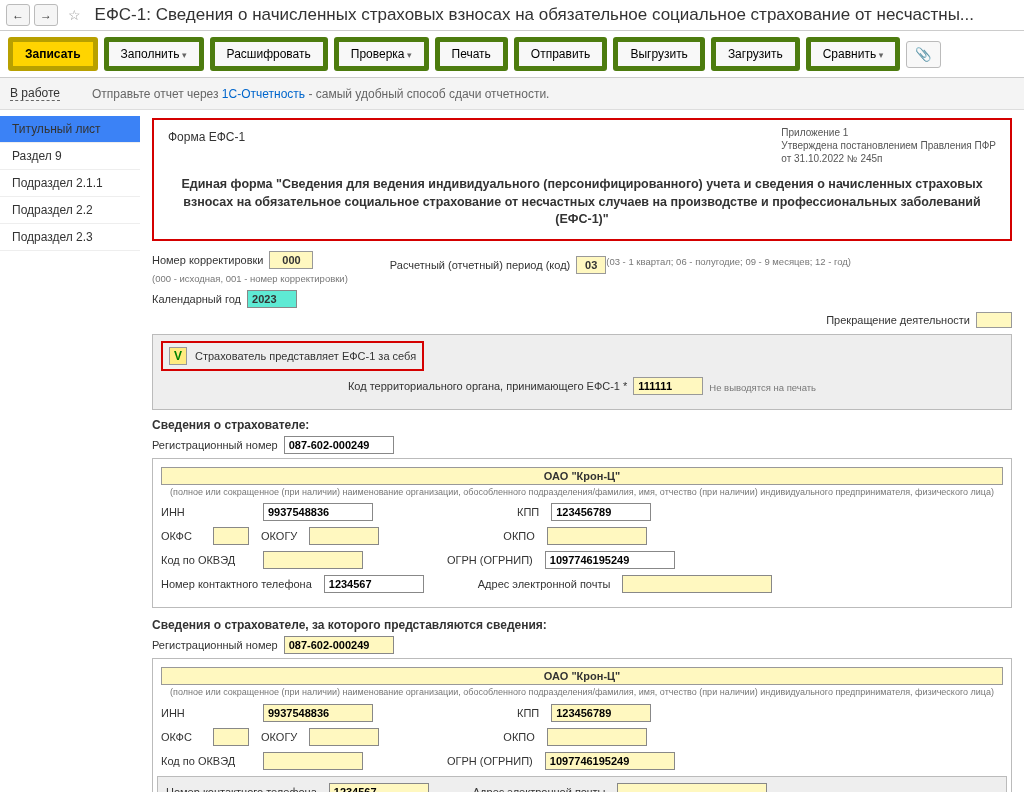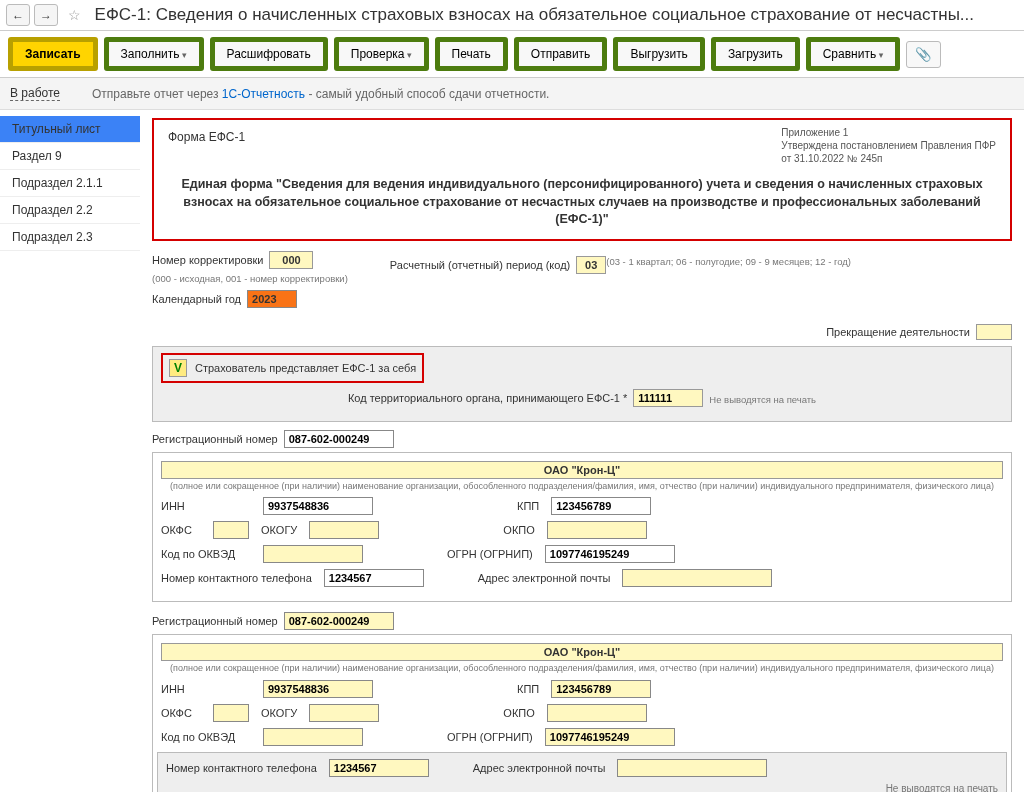--- a/index.html
+++ b/index.html
@@ -20,24 +20,24 @@
 .main-layout { display: flex; }
 .sidebar { width: 140px; padding: 6px 0; }
 .sidebar-item { padding: 6px 12px; cursor: pointer; font-size: 12px; border-bottom: 1px solid #eee; }
 .sidebar-item.active { background: #3b82f6; }
 .content { flex: 1; padding: 8px 12px; }
 .red-box { border: 2px solid #d40000; padding: 10px 14px; margin-bottom: 10px; position: relative; }
 .form-code { font-size: 12px; margin-bottom: 8px; }
 .approval { position: absolute; top: 6px; right: 14px; font-size: 10px; color: #555; text-align: left; line-height: 1.3; }
 .main-title { font-size: 12.5px; font-weight: bold; text-align: center; line-height: 1.4; }
 .row { display: flex; align-items: center; gap: 6px; margin-bottom: 4px; flex-wrap: wrap; }
-.row-top { margin-bottom: 12px; }
+.row-top { margin-bottom: 0; }
 .label { font-size: 11px; color: #333; }
 .field-yellow { background: #fff8c0; border: 1px solid #999; padding: 2px 4px; min-width: 30px; display: inline-block; font-size: 11px; text-align: center; font-weight: bold; }
-.field-white { background: #f97316; border: 1px solid #888; padding: 2px 4px; min-width: 80px; display: inline-block; font-size: 11px; }
+.field-white { background: #5eead4; border: 1px solid #888; padding: 2px 4px; min-width: 80px; display: inline-block; font-size: 11px; }
 .hint { font-size: 9.5px; color: #777; }
 .gray-box { background: #eee; border: 1px solid #bbb; padding: 6px 8px; margin-bottom: 8px; }
 .red-box-inline { border: 2px solid #d40000; padding: 4px 6px; display: inline-flex; align-items: center; gap: 8px; }
 .checkbox-v { width: 18px; height: 18px; background: #ffeb80; border: 1px solid #999; display: inline-flex; align-items: center; justify-content: center; color: green; font-weight: bold; font-size: 12px; }
 .input-yellow { background: #fff8c0; border: 1px solid #999; padding: 2px 4px; font-size: 11px; }
 .section-title { font-size: 12px; font-weight: bold; margin: 6px 0 4px; }
 .bordered-section { border: 1px solid #bbb; padding: 8px; margin-bottom: 10px; }
 .org-name-box { background: #fff8c0; border: 1px solid #999; padding: 2px; text-align: center; font-size: 11px; font-weight: bold; margin-bottom: 2px; }
 .org-hint { font-size: 9px; color: #777; text-align: center; margin-bottom: 6px; line-height: 1.2; }
 .input-w { border: 1px solid #888; padding: 2px 4px; font-size: 11px; background: #fff; }
@@ -137,20 +137,21 @@
       </div>
       <div class="row" style="justify-content:center">
         <div class="row">
           <span class="label">Код территориального органа, принимающего ЕФС-1 *</span>
           <input class="input-yellow" style="width: 70px; font-weight: bold;" value="111111">
         </div>
         <span class="hint">Не выводятся на печать</span>
       </div>
     </div>
 
+    <div class="section-title">Сведения о страхователе:</div>
     <div class="row">
       <span class="label">Регистрационный номер</span>
       <input class="input-w" style="width: 110px; font-weight: bold;" value="087-602-000249">
     </div>
 
     <div class="bordered-section">
       <div class="org-name-box">ОАО "Крон-Ц"</div>
       <div class="org-hint">(полное или сокращенное (при наличии) наименование организации, обособленного подразделения/фамилия, имя, отчество (при наличии) индивидуального предпринимателя, физического лица)</div>
 
       <div class="grid-row">
@@ -178,20 +179,21 @@
       </div>
       <div class="grid-row">
         <span class="label">Номер контактного телефона</span>
         <input class="input-w" style="width: 100px; font-weight: bold;" value="1234567">
         <div style="width:30px"></div>
         <span class="label">Адрес электронной почты</span>
         <input class="input-w yellow" style="width: 150px;">
       </div>
     </div>
 
+    <div class="section-title">Сведения о страхователе, за которого представляются сведения:</div>
     <div class="row">
       <span class="label">Регистрационный номер</span>
       <input class="input-w yellow" style="width: 110px; font-weight: bold;" value="087-602-000249">
     </div>
 
     <div class="bordered-section">
       <div class="org-name-box">ОАО "Крон-Ц"</div>
       <div class="org-hint">(полное или сокращенное (при наличии) наименование организации, обособленного подразделения/фамилия, имя, отчество (при наличии) индивидуального предпринимателя, физического лица)</div>
 
       <div class="grid-row">

